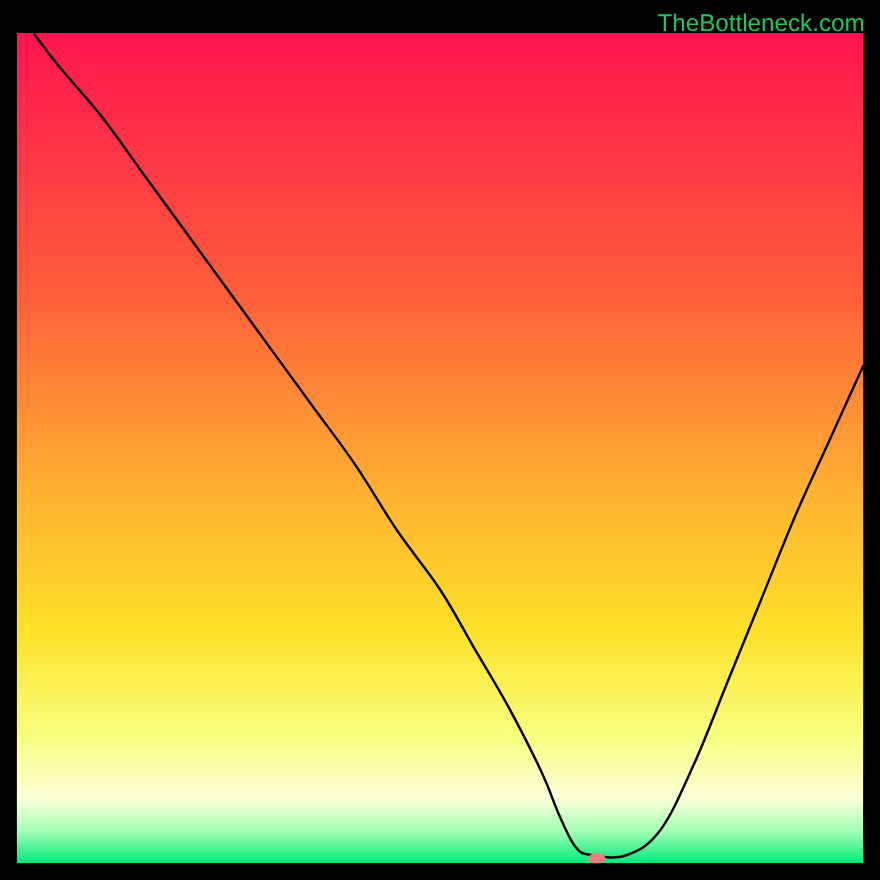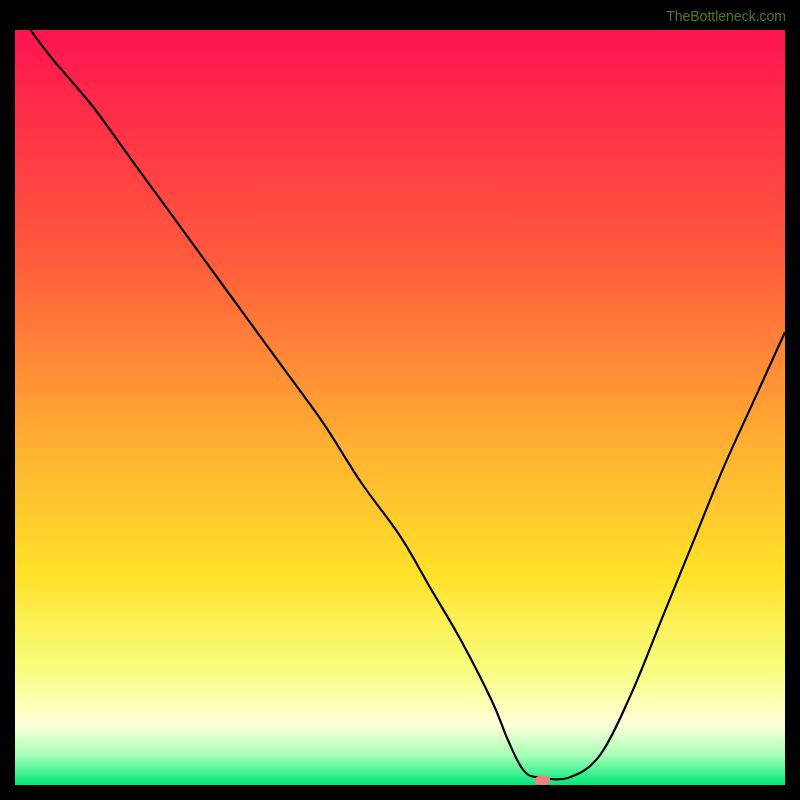--- a/index.html
+++ b/index.html
@@ -8,22 +8,22 @@
     width: 800px;
     height: 800px;
     background: #000;
     position: relative;
     font-family: Arial, sans-serif;
   }
   .watermark {
     position: absolute;
     top: 8px;
     right: 14px;
-    color: #4d7c0f;
-    font-size: 14px;
+    color: #22c55e;
+    font-size: 22px;
     font-weight: 500;
     z-index: 10;
   }
   .plot-area {
     position: absolute;
     left: 15px;
     top: 30px;
     width: 770px;
     height: 755px;
     overflow: hidden;

